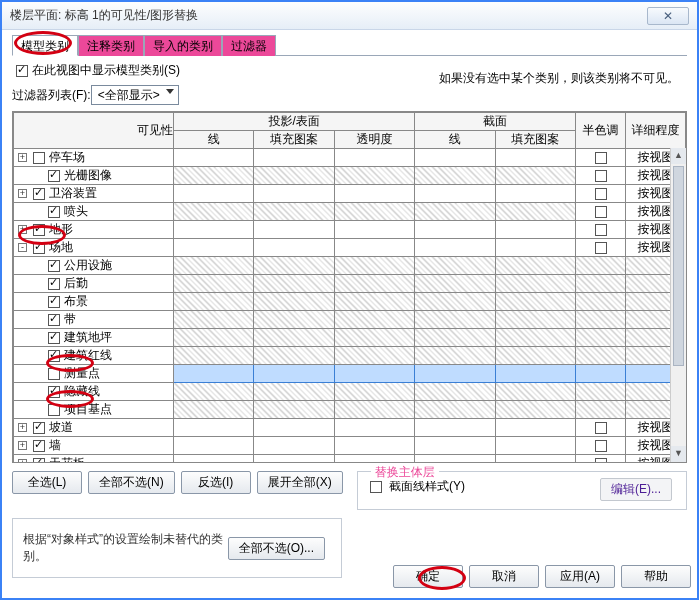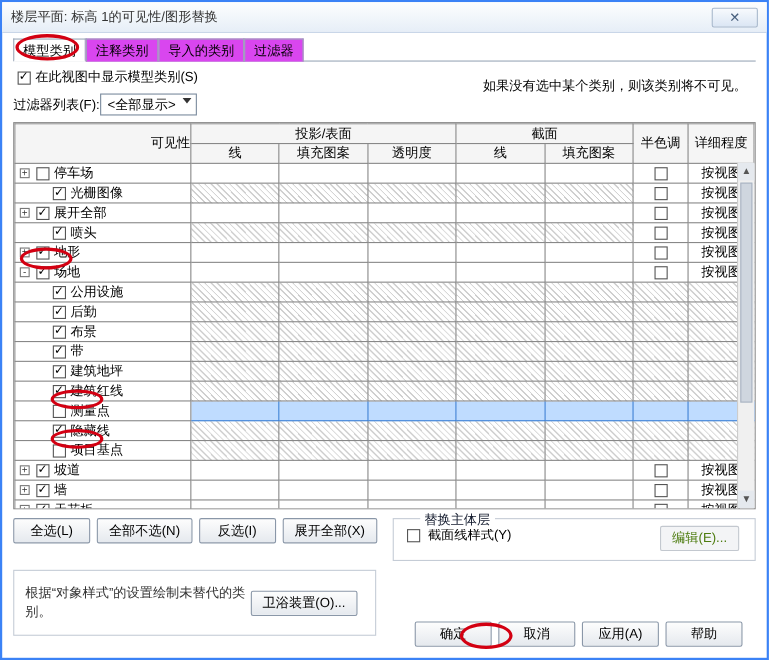--- a/index.html
+++ b/index.html
@@ -3,45 +3,45 @@
 <meta charset="utf-8">
 <style>
 * { box-sizing: border-box; font-family: "Microsoft YaHei", SimSun, sans-serif; font-size: 12px; }
 body { margin: 0; background: #fff; }
 .window { width: 699px; height: 600px; border: 2px solid #3b82f6; position: relative; background: #fff; }
 .titlebar { height: 28px; background: linear-gradient(#fdfefe, #e6eef7); border-bottom: 1px solid #c9d6e8; display: flex; align-items: center; padding: 0 8px; color: #333; }
 .titlebar .spacer { flex: 1; }
 .close-btn { width: 42px; height: 18px; border: 1px solid #a8b8cc; border-radius: 2px; background: linear-gradient(#f7fafd,#dbe6f4); display: flex; align-items: center; justify-content: center; color: #49607e; cursor: pointer; }
 .content { position: absolute; top: 28px; left: 0; right: 0; bottom: 0; padding: 4px 10px 10px 10px; }
 .tabs { display: flex; border-bottom: 1px solid #9aa7b8; height: 22px; }
-.tab { padding: 2px 8px; border: 1px solid #9aa7b8; border-bottom: none; background: #d946ef; margin-right: 0px; cursor: pointer; position: relative; top: 1px; }
+.tab { padding: 2px 8px; border: 1px solid #9aa7b8; border-bottom: none; background: #ec4899; margin-right: 0px; cursor: pointer; position: relative; top: 1px; }
 .tab.active { background: #fff; border-bottom: 1px solid #fff; }
 .header-rows { margin-top: 6px; }
 .row { display: flex; align-items: center; margin-bottom: 6px; }
 .select { border: 1px solid #7a8a9d; height: 20px; padding: 0 18px 0 6px; display: inline-flex; align-items: center; position: relative; background: #fff; min-width: 70px; }
 .select .arrow { position: absolute; right: 4px; top: 3px; width: 0; height: 0; border-left: 4px solid transparent; border-right: 4px solid transparent; border-top: 5px solid #333; }
 .note-right { position: absolute; right: 18px; top: 40px; color: #000; }
 .grid-wrap { border: 1px solid #888; margin-top: 4px; height: 352px; overflow: hidden; position: relative; }
 table { border-collapse: collapse; width: 100%; table-layout: fixed; }
 th, td { border: 1px solid #888; padding: 0; height: 18px; text-align: center; background: #fff; }
 th { background: #f5f5f5; font-weight: normal; }
 .td-name { text-align: left; padding-left: 2px; white-space: nowrap; overflow: hidden; }
 .expander { display: inline-block; width: 9px; height: 9px; border: 1px solid #777; line-height: 7px; font-size: 9px; text-align: center; margin: 0 2px; color: #333; vertical-align: middle; }
 .cbx { width: 12px; height: 12px; border: 1px solid #555; display: inline-block; vertical-align: middle; margin: 0 4px; position: relative; background: #fff; }
 .cbx.checked::after { content: "✓"; position: absolute; top: -3px; left: 0; font-size: 11px; color: #000; }
 .hatch { background-image: repeating-linear-gradient(45deg,#ccc 0,#ccc 1px,#fff 1px,#fff 4px); }
 .sel { background: #bfdcff !important; border: 1px solid #3a7fd5; }
 .buttons-row { margin-top: 8px; display: flex; align-items: flex-start; }
 .btn { border: 1px solid #8a97a8; background: linear-gradient(#fdfdfd,#e5e9ee); padding: 2px 10px; margin-right: 6px; cursor: pointer; border-radius: 2px; min-width: 70px; text-align: center; }
-.btn.disabled { color: #4d7c0f; border-color: #c3c8cf; background: #f3f4f6; cursor: default; }
+.btn.disabled { color: #4c1d95; border-color: #c3c8cf; background: #f3f4f6; cursor: default; }
 .fieldset { border: 1px solid #c5ccd6; padding: 6px 8px 8px 8px; margin-left: 8px; position: relative; }
-.fieldset .legend { position: absolute; top: -8px; left: 24px; background: #fff; padding: 0 4px; color: #0f172a; }
+.fieldset .legend { position: absolute; top: -8px; left: 13px; background: #fff; padding: 0 4px; color: #ec4899; }
 .info-box { border: 1px solid #c5ccd6; margin-top: 24px; padding: 12px 10px; width: 330px; display: flex; align-items: center; }
 .info-box .txt { flex: 1; color: #333; }
-.footer { position: absolute; bottom: 10px; right: 16px; display: flex; }
+.footer { position: absolute; bottom: 10px; right: 0; display: flex; }
 .circle { position: absolute; border: 3px solid #d30012; border-radius: 50%; pointer-events: none; }
 .circle.c1 { left: 12px; top: 29px; width: 58px; height: 24px; }
 .circle.c2 { left: 16px; top: 223px; width: 48px; height: 20px; }
 .circle.c3 { left: 44px; top: 352px; width: 48px; height: 18px; }
 .circle.c4 { left: 44px; top: 388px; width: 48px; height: 18px; }
 .circle.c5 { left: 416px; top: 564px; width: 48px; height: 24px; }
 .scrollbar { position: absolute; right: 0; top: 36px; bottom: 0; width: 16px; background: #f0f0f0; border-left: 1px solid #ccc; }
 .scrollbar .thumb { position: absolute; left: 2px; right: 2px; top: 18px; height: 200px; background: #cfd6df; border: 1px solid #aab4c2; }
 .scrollbar .arr { position: absolute; left: 0; right: 0; height: 16px; background: #e5e9ee; text-align: center; line-height: 14px; color: #555; font-size: 9px; }
 .scrollbar .arr.up { top: 0; }
@@ -116,21 +116,21 @@
               <td class="td-name"><span style="display:inline-block;width:28px;"></span><span class="cbx checked"></span><span>光栅图像</span></td>
               <td class="hatch"></td>
               <td class="hatch"></td>
               <td class="hatch"></td>
               <td class="hatch"></td>
               <td class="hatch"></td>
               <td class=""><span class="cbx"></span></td>
               <td class="">按视图</td>
             </tr>
             <tr>
-              <td class="td-name"><span class="expander">+</span><span class="cbx checked"></span><span>展开全部</span></td>
+              <td class="td-name"><span class="expander">+</span><span class="cbx checked"></span><span>卫浴装置</span></td>
               <td class=""></td>
               <td class=""></td>
               <td class=""></td>
               <td class=""></td>
               <td class=""></td>
               <td class=""><span class="cbx"></span></td>
               <td class="">按视图</td>
             </tr>
             <tr>
               <td class="td-name"><span style="display:inline-block;width:28px;"></span><span class="cbx checked"></span><span>喷头</span></td>
@@ -294,21 +294,21 @@
     <div class="buttons-row">
       <div>
         <div style="display:flex;">
           <span class="btn">全选(L)</span>
           <span class="btn">全部不选(N)</span>
           <span class="btn">反选(I)</span>
           <span class="btn">展开全部(X)</span>
         </div>
         <div class="info-box">
           <span class="txt">根据“对象样式”的设置绘制未替代的类别。</span>
-          <span class="btn">卫浴装置(O)...</span>
+          <span class="btn">全部不选(O)...</span>
         </div>
       </div>
       <div class="fieldset" style="flex:1;">
         <span class="legend">替换主体层</span>
         <div>
           <span class="cbx"></span>
           <span>截面线样式(Y)</span>
           <span class="btn disabled" style="float:right;">编辑(E)...</span>
         </div>
       </div>

